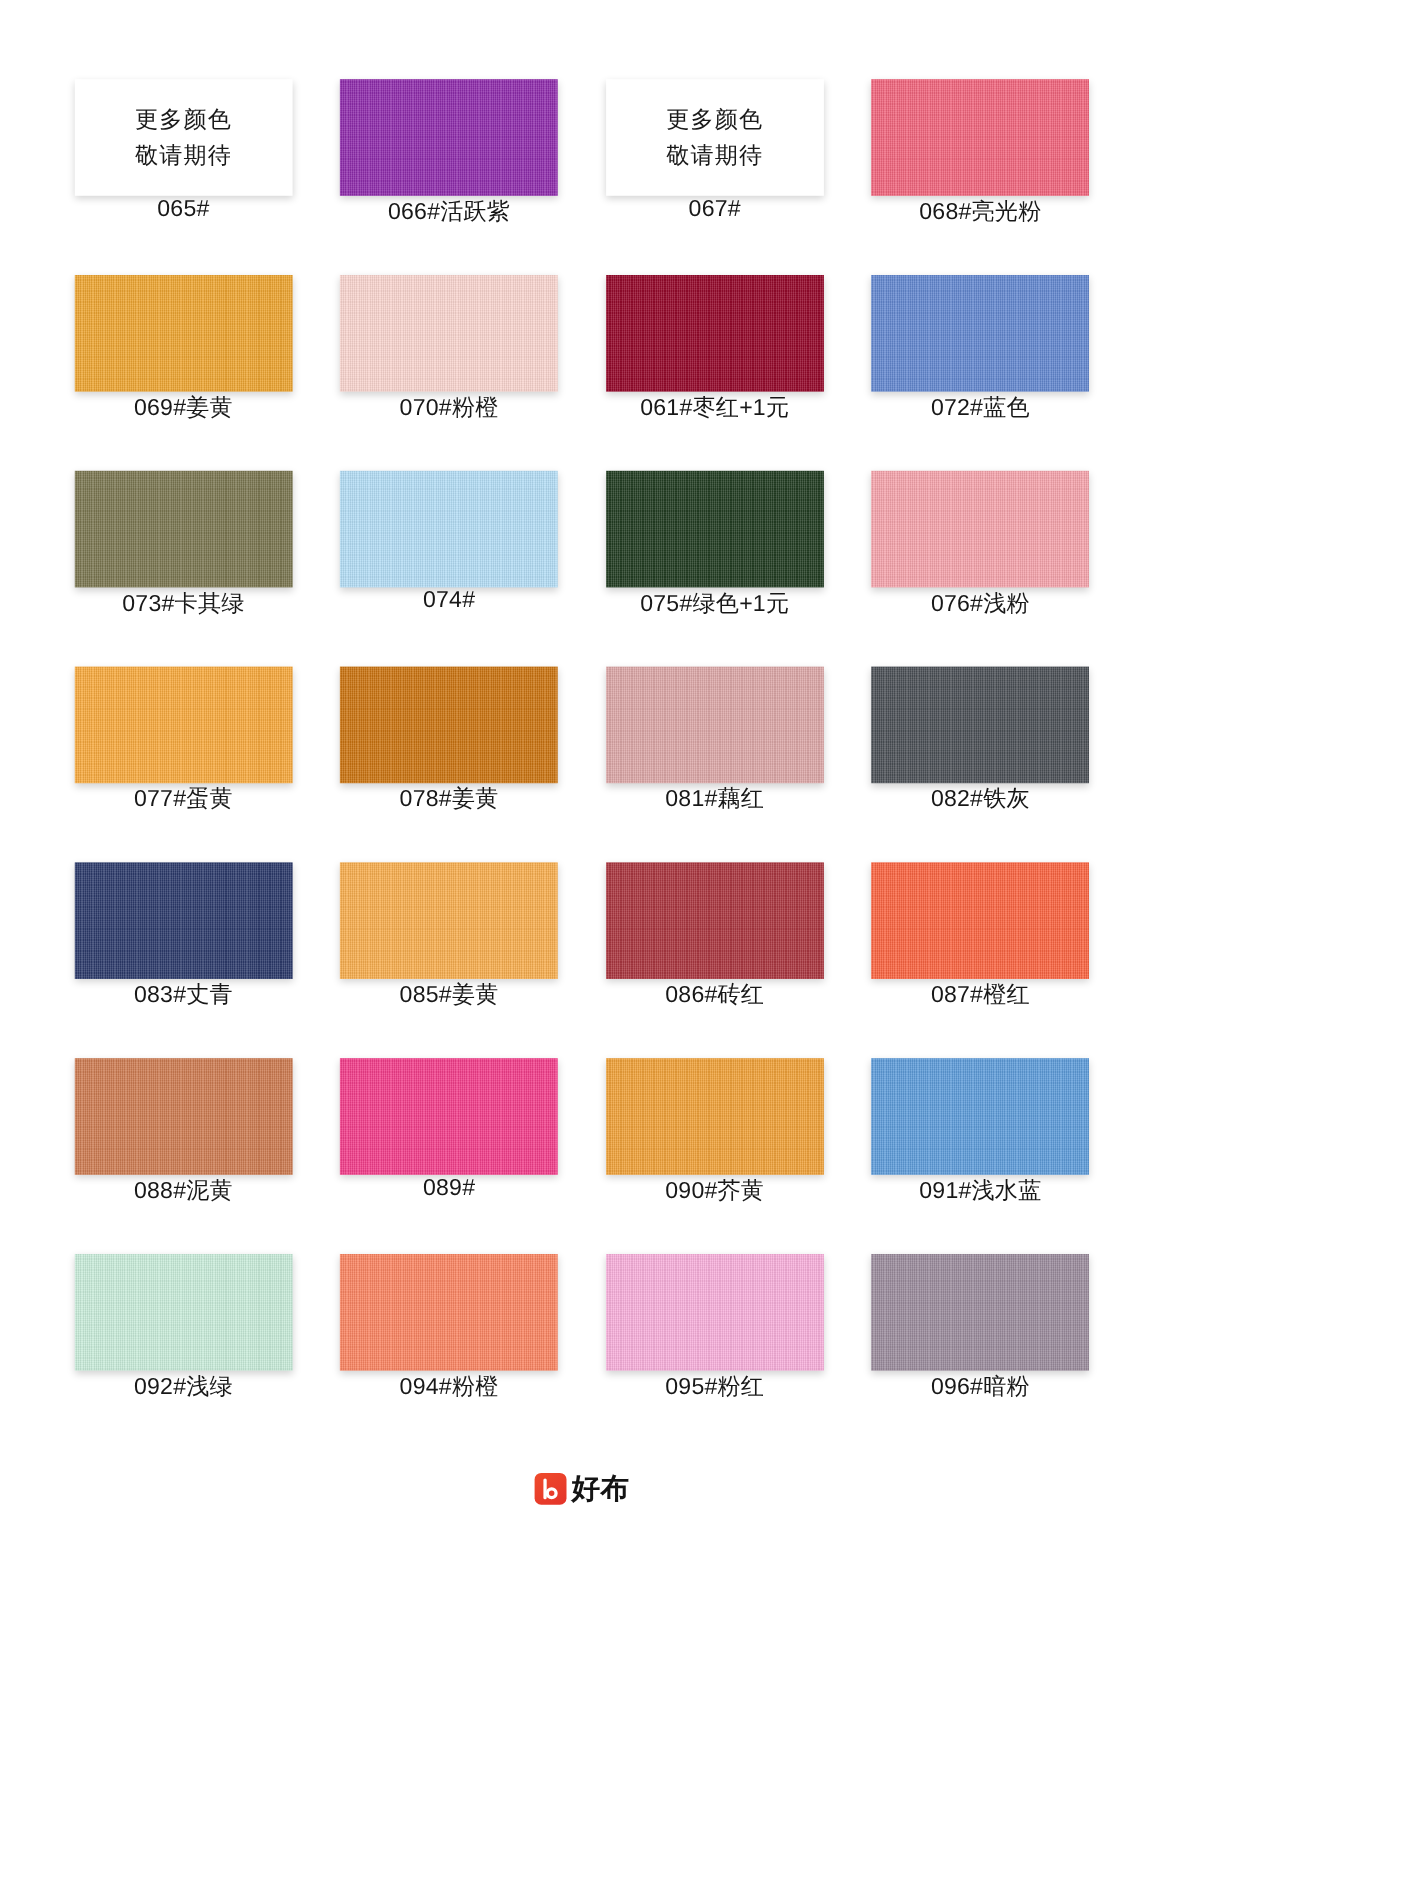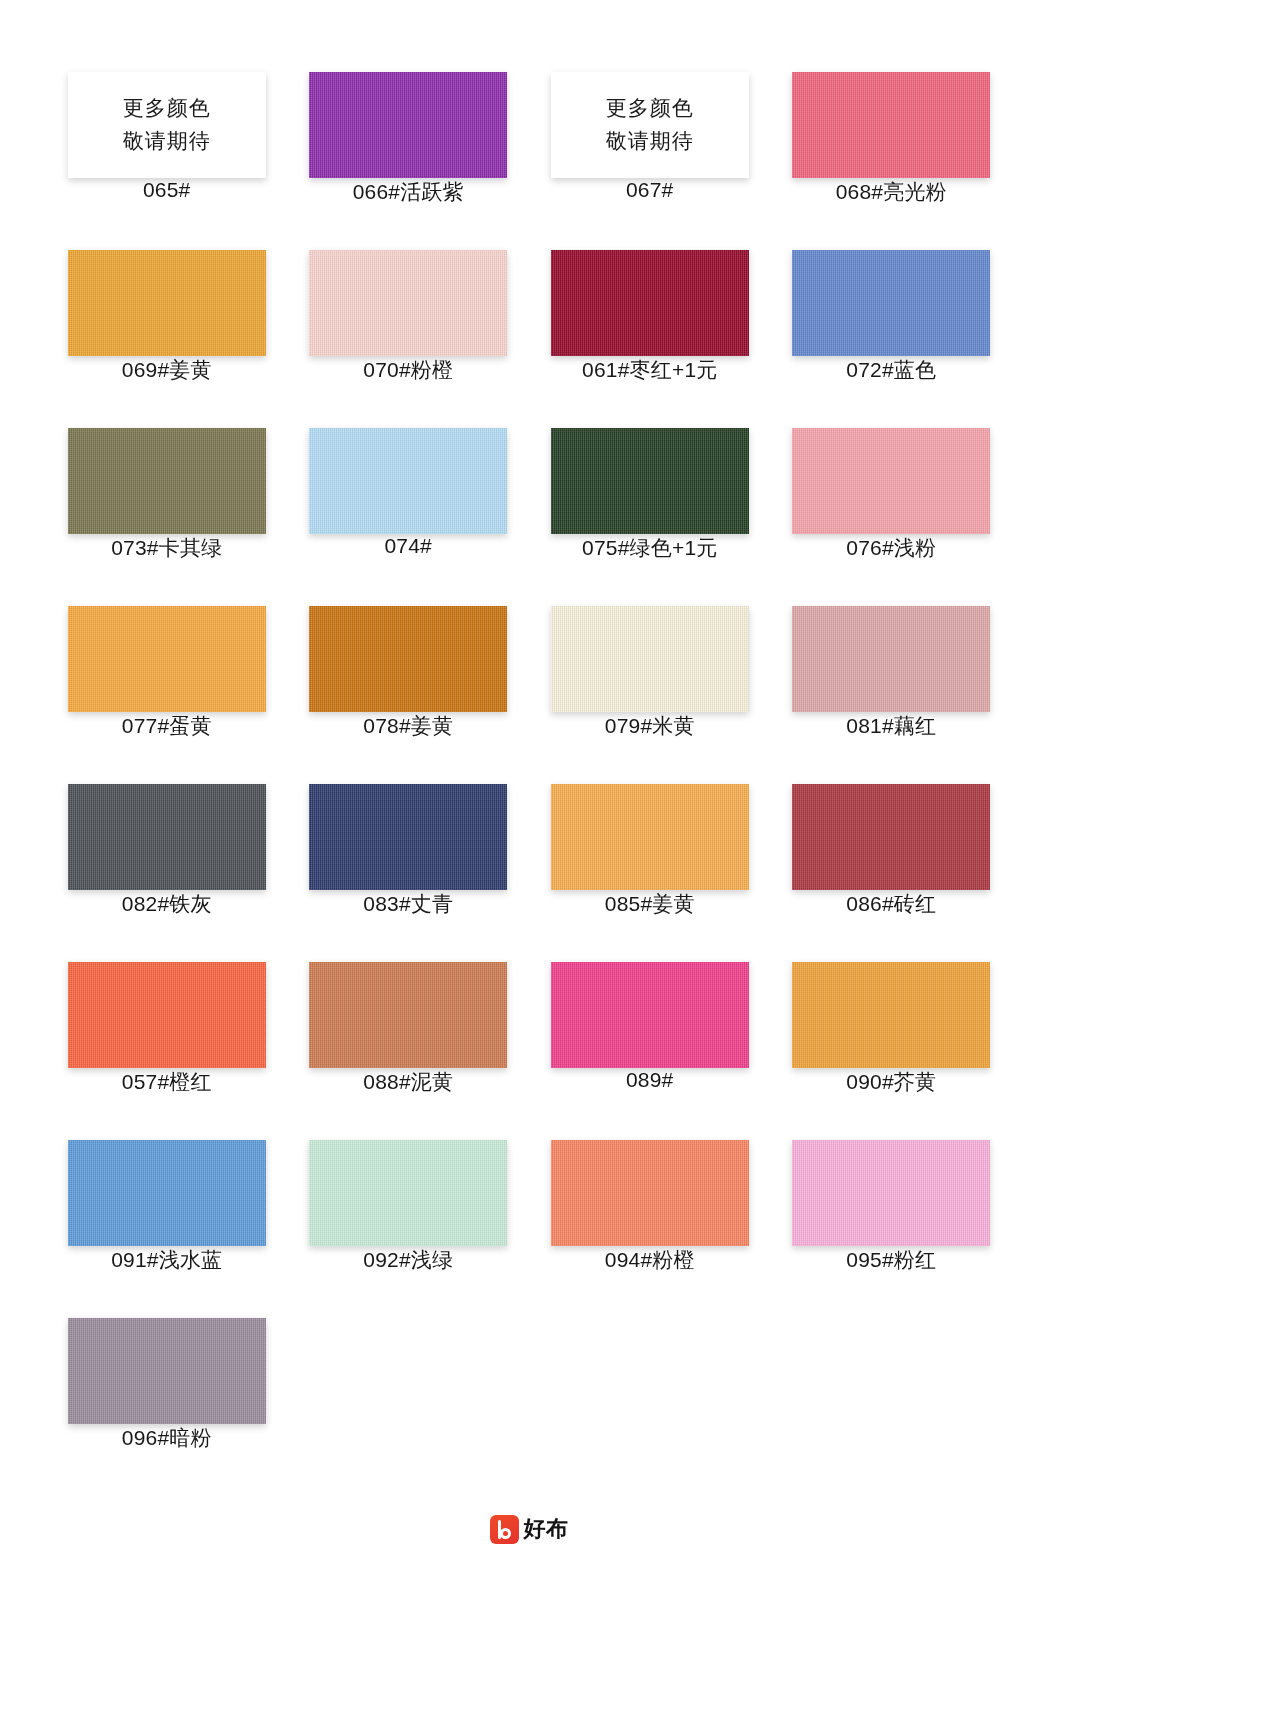--- a/index.html
+++ b/index.html
@@ -125,21 +125,21 @@
     top: 13px;
     width: 11px;
     height: 11px;
     border-radius: 50%;
     background: transparent;
     border: 3px solid #ffffff;
     box-sizing: border-box;
   }
 
   .logo-text {
-    font-size: 22px;
+    font-size: 26px;
     font-weight: bold;
     color: #141414;
     letter-spacing: 0.5px;
     font-family: "DejaVu Sans", "Liberation Sans", sans-serif;
   }
 </style>
 </head>
 <body>
 
 <div class="catalog">
@@ -201,24 +201,20 @@
       </div>
       <div class="swatch-cell">
         <div class="swatch-chip" style="background-color: rgb(247, 169, 61);"></div>
         <div class="swatch-label">077#蛋黄</div>
       </div>
       <div class="swatch-cell">
         <div class="swatch-chip" style="background-color: rgb(202, 115, 16);"></div>
         <div class="swatch-label">078#姜黄</div>
       </div>
       <div class="swatch-cell">
-        <div class="swatch-chip" style="background-color: rgb(246, 241, 218);"></div>
-        <div class="swatch-label">079#米黄</div>
-      </div>
-      <div class="swatch-cell">
         <div class="swatch-chip" style="background-color: rgb(221, 168, 168);"></div>
         <div class="swatch-label">081#藕红</div>
       </div>
       <div class="swatch-cell">
         <div class="swatch-chip" style="background-color: rgb(74, 79, 85);"></div>
         <div class="swatch-label">082#铁灰</div>
       </div>
       <div class="swatch-cell">
         <div class="swatch-chip" style="background-color: rgb(44, 58, 107);"></div>
         <div class="swatch-label">083#丈青</div>
@@ -226,21 +222,21 @@
       <div class="swatch-cell">
         <div class="swatch-chip" style="background-color: rgb(247, 173, 78);"></div>
         <div class="swatch-label">085#姜黄</div>
       </div>
       <div class="swatch-cell">
         <div class="swatch-chip" style="background-color: rgb(171, 55, 64);"></div>
         <div class="swatch-label">086#砖红</div>
       </div>
       <div class="swatch-cell">
         <div class="swatch-chip" style="background-color: rgb(250, 99, 64);"></div>
-        <div class="swatch-label">057#橙红</div>
+        <div class="swatch-label">087#橙红</div>
       </div>
       <div class="swatch-cell">
         <div class="swatch-chip" style="background-color: rgb(205, 123, 81);"></div>
         <div class="swatch-label">088#泥黄</div>
       </div>
       <div class="swatch-cell">
         <div class="swatch-chip" style="background-color: rgb(242, 61, 138);"></div>
         <div class="swatch-label">089#</div>
       </div>
       <div class="swatch-cell">

